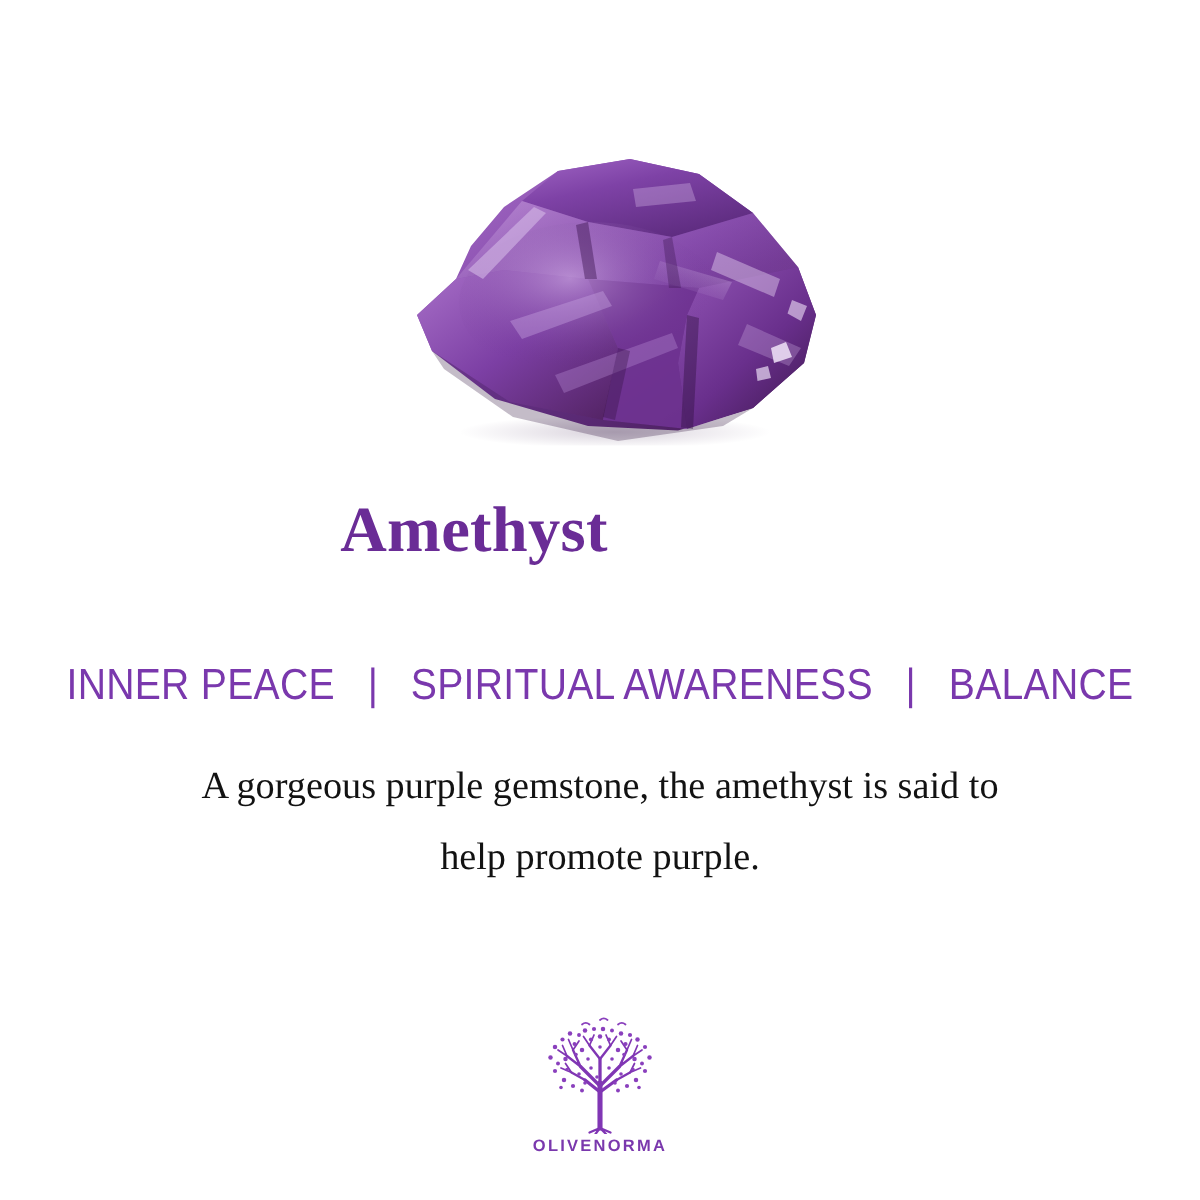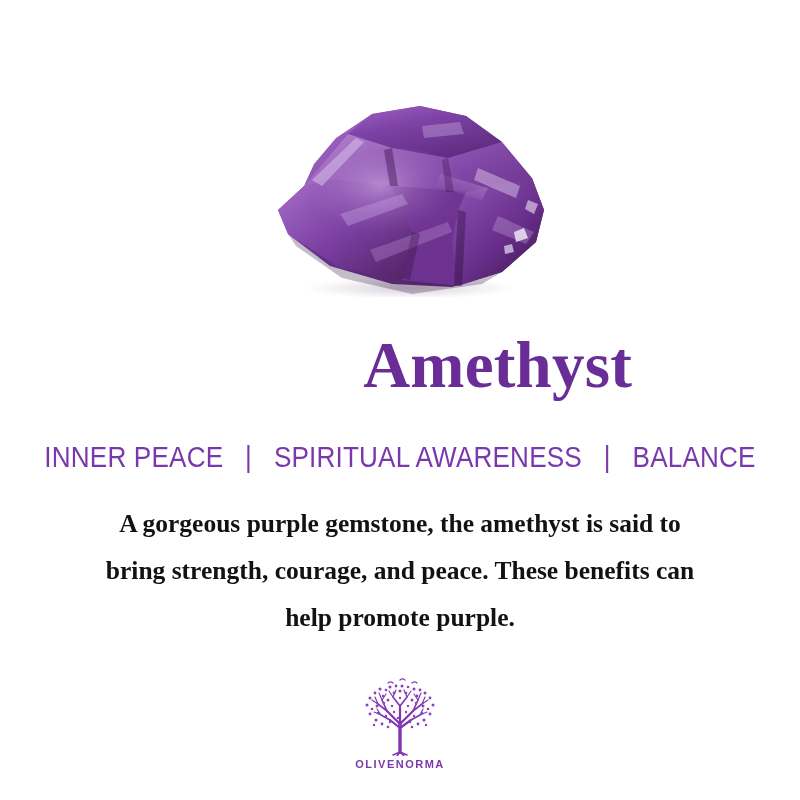--- a/index.html
+++ b/index.html
@@ -30,23 +30,23 @@
     width:300px; height:215px;
   }
 
   #gem-svg { display:block; width:300px; height:215px; }
 
   
   #title {
     position:absolute;
     left:0; top:331px;
     width:632px;
-    text-align:right;
+    text-align:center;
     font-family:"Liberation Serif", serif;
-    font-size:65px;
+    font-size:43px;
     font-weight:700;
     line-height:1.05;
     color:#6A2C96;
     letter-spacing:0.2px;
   }
 
   
   #subtitle {
     position:absolute;
     left:0; top:441px;
@@ -71,21 +71,20 @@
   
   #body-copy {
     position:absolute;
     left:40px; top:500px;
     width:720px;
     text-align:center;
     font-family:"Liberation Serif", serif;
     font-size:25.5px;
     line-height:47px;
     color:#121212;
-    font-weight:bold;
   }
   #body-copy .bline { display:block; white-space:nowrap; }
 
   
   #brand {
     position:absolute;
     left:0; top:678px;
     width:800px;
     text-align:center;
   }
@@ -199,21 +198,20 @@
   <div id="subtitle">
     <span class="kw">INNER PEACE</span>
     <span class="sep wide">|</span>
     <span class="kw">SPIRITUAL AWARENESS</span>
     <span class="sep wide">|</span>
     <span class="kw">BALANCE</span>
   </div>
 
   <div id="body-copy">
     <span class="bline">A gorgeous purple gemstone, the amethyst is said to</span>
-    <span class="bline">bring strength, courage, and peace. These benefits can</span>
     <span class="bline">help promote purple.</span>
   </div>
 
   <div id="brand">
     <svg id="brand-mark" viewBox="0 0 92 78" xmlns="http://www.w3.org/2000/svg">
       <g stroke="#8036b4" stroke-linecap="round" fill="none">
 
         <path d="M46,74 L46,44" stroke-width="3.4"></path>
 
         <path d="M46,74 L39,77 M46,74 L53,77 M46,74 L43,78 M46,74 L50,78" stroke-width="1.5"></path>

